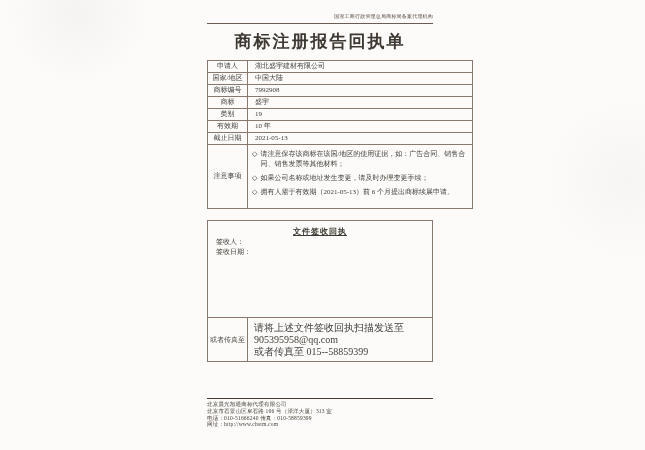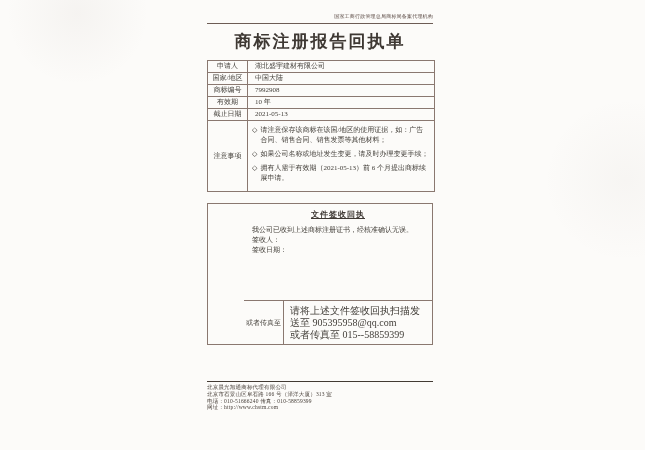--- a/index.html
+++ b/index.html
@@ -7,32 +7,32 @@
   .scan{position:relative;width:645px;height:450px;background:#fcfbf9;overflow:hidden;color:#45403a;
         background-image:radial-gradient(circle at 12% 3%, rgba(120,100,90,0.05), transparent 10%),
                          radial-gradient(circle at 97% 40%, rgba(120,100,90,0.04), transparent 12%);}
   .content{position:absolute;left:207px;top:0;width:226px;}
 
   .agency-line{margin-top:14px;text-align:right;font-size:5px;line-height:6px;color:#5a4a44;
                letter-spacing:.2px;padding-bottom:3px;border-bottom:1px solid #6d5c55;}
   .doc-title{margin:9px 0 0;text-align:center;font-size:17px;line-height:18px;font-weight:bold;
              letter-spacing:2px;color:#3e3833;}
 
-  table.info{margin-top:9px;width:228px;border-collapse:collapse;table-layout:fixed;}
+  table.info{margin-top:9px;width:266px;border-collapse:collapse;table-layout:fixed;}
   table.info td{border:1px solid #8a7870;font-size:7px;line-height:9px;color:#44403b;
                 padding:0;vertical-align:middle;}
   table.info td.lbl{width:39px;text-align:center;}
   table.info td.val{padding-left:7px;}
   table.info tr.r{height:12px;}
   table.info tr.notes-row{height:64px;}
   td.notes-cell{padding:4px 5px 4px 4px !important;vertical-align:top !important;}
   .note-item{display:flex;gap:3px;margin-bottom:4px;line-height:10px;}
   .note-item .bullet{flex:0 0 auto;}
 
-  .receipt-box{margin-top:11px;border:1px solid #8a7870;padding-left:36px;}
+  .receipt-box{margin-top:11px;border:1px solid #8a7870;}
   .receipt-main{height:97px;padding:0 8px;border-bottom:1px solid #8a7870;box-sizing:border-box;}
   .receipt-title{text-align:center;font-size:8px;font-weight:bold;text-decoration:underline;
                  padding-top:5px;letter-spacing:1px;color:#3e3833;}
   .receipt-line{font-size:7px;line-height:9px;color:#44403b;}
   .confirmation{margin-top:6px;}
   .stamp{margin-top:19px;}
   .signer{margin-top:1px;}
   .sign-date{margin-top:1px;}
 
   .remarks-row{display:flex;min-height:30px;}
@@ -61,20 +61,28 @@
       </tr>
       <tr class="r">
         <td class="lbl">国家/地区</td>
         <td class="val">中国大陆</td>
       </tr>
       <tr class="r">
         <td class="lbl">商标编号</td>
         <td class="val">7992908</td>
       </tr>
       <tr class="r">
+        <td class="lbl">商标</td>
+        <td class="val">盛宇</td>
+      </tr>
+      <tr class="r">
+        <td class="lbl">类别</td>
+        <td class="val">19</td>
+      </tr>
+      <tr class="r">
         <td class="lbl">有效期</td>
         <td class="val">10 年</td>
       </tr>
       <tr class="r">
         <td class="lbl">截止日期</td>
         <td class="val">2021-05-13</td>
       </tr>
       <tr class="notes-row">
         <td class="lbl">注意事项</td>
         <td class="val notes-cell">
@@ -91,21 +99,20 @@
             <span>拥有人需于有效期（2021-05-13）前 6 个月提出商标续展申请。</span>
           </div>
         </td>
       </tr>
     </tbody>
       </table>
 
     <div class="receipt-box">
       <div class="receipt-main">
         <div class="receipt-title">文件签收回执</div>
-        <div class="receipt-line confirmation">我公司已收到上述商标注册证书，经核准确认无误。</div>
         <div class="receipt-line signer">签收人：</div>
         <div class="receipt-line sign-date">签收日期：</div>
       </div>
       <div class="remarks-row">
         <div class="remarks-label">或者传真至</div>
         <div class="remarks-value">
           <div>请将上述文件签收回执扫描发送至 905395958@qq.com</div>
           <div>或者传真至 015--58859399</div>
         </div>
       </div>

